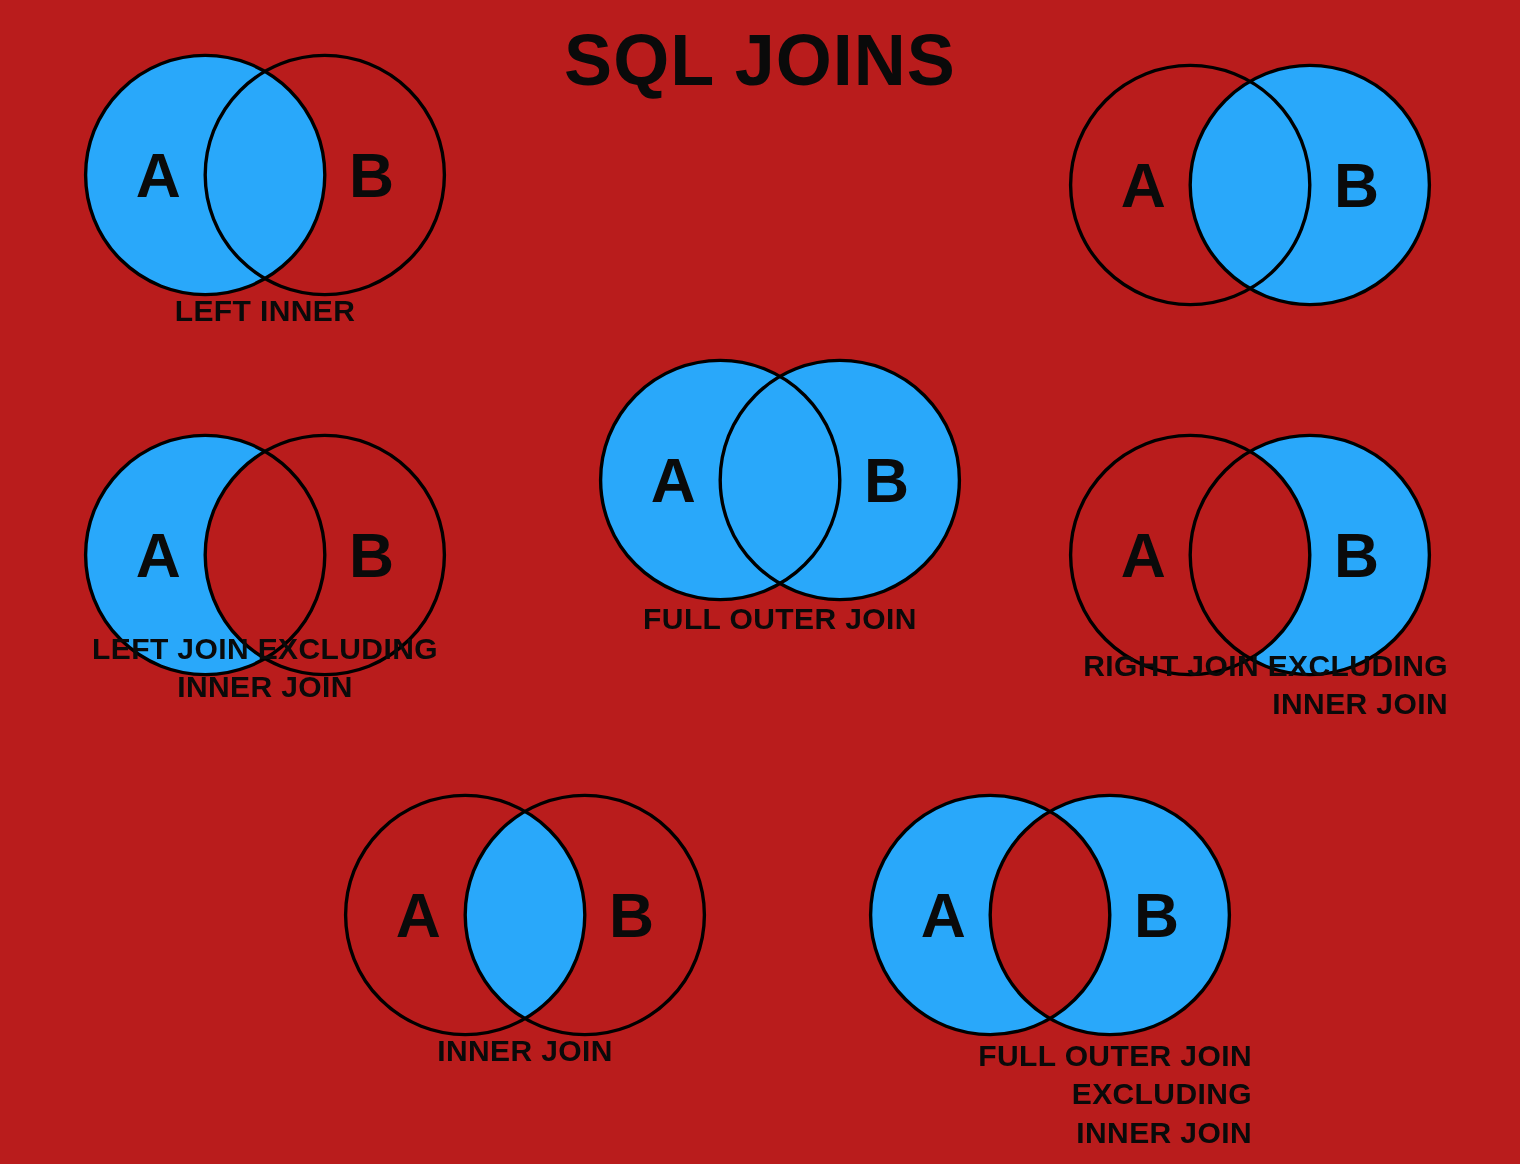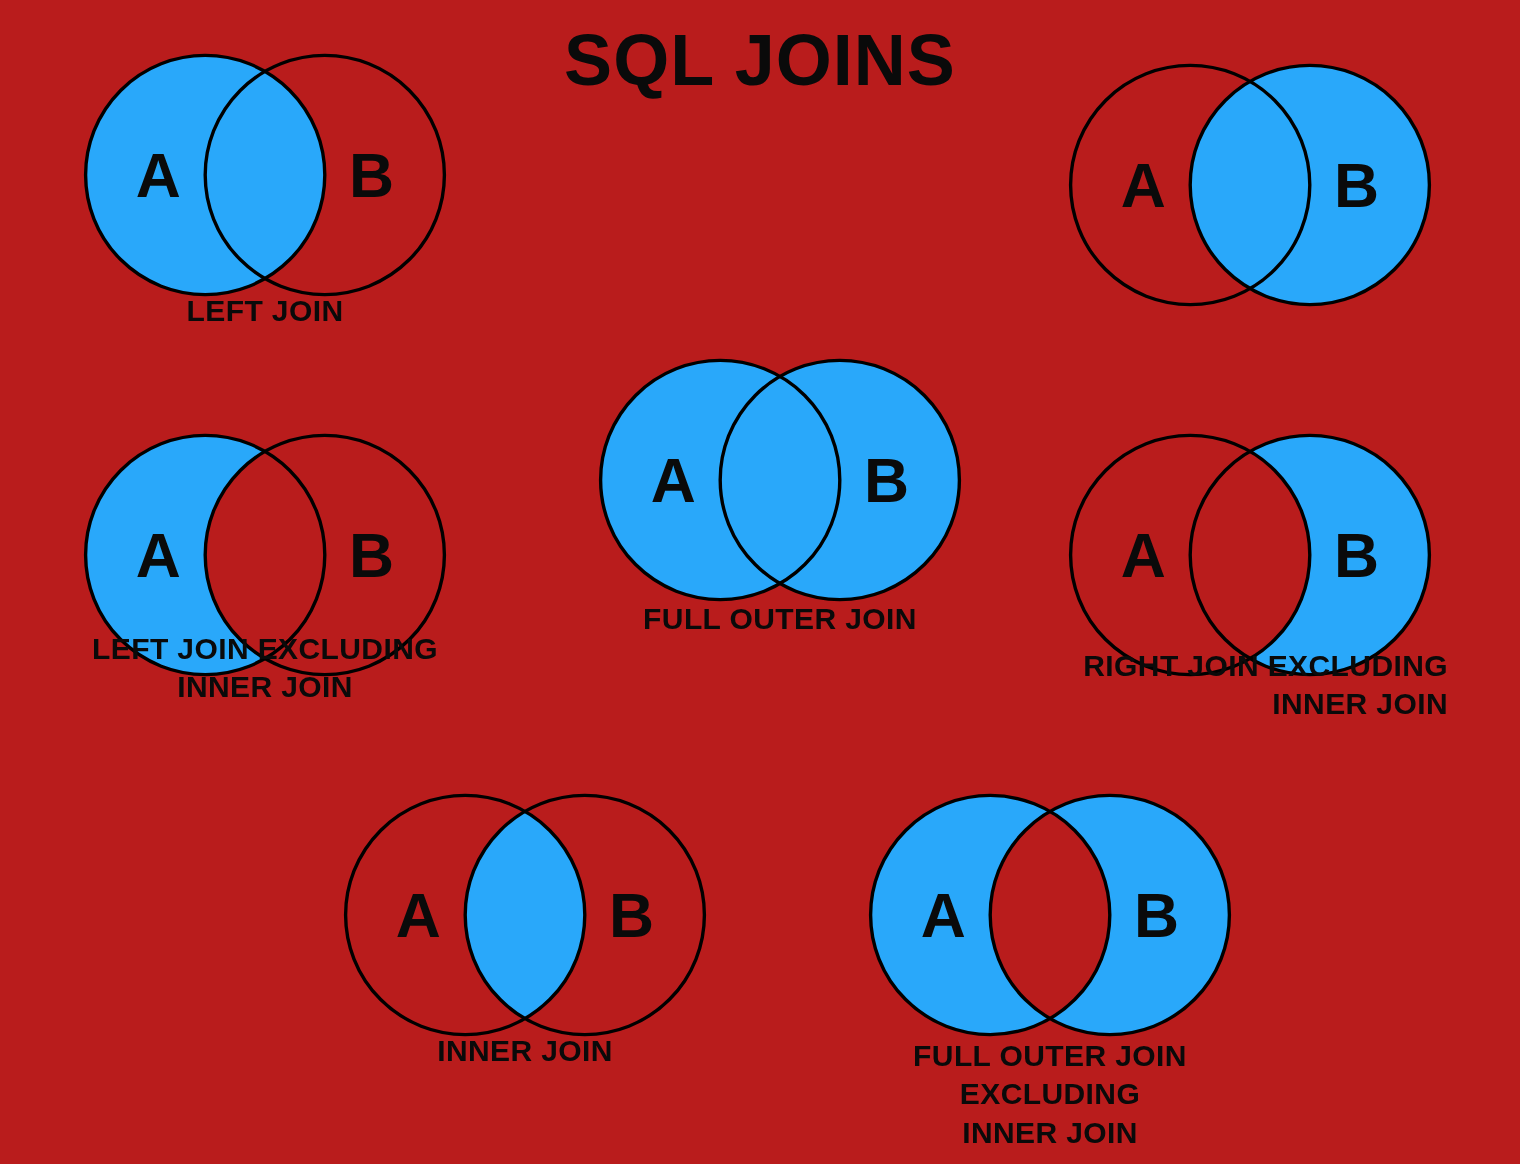--- a/index.html
+++ b/index.html
@@ -71,21 +71,21 @@
           <clipPath id="clipB-0">
             <circle cx="192" cy="100" r="92"></circle>
           </clipPath>
         </defs>
         <circle cx="100" cy="100" r="92" fill="#29a8fa"></circle>
         <circle cx="100" cy="100" r="92" fill="none" stroke="#000000" stroke-width="2.6"></circle>
         <circle cx="192" cy="100" r="92" fill="none" stroke="#000000" stroke-width="2.6"></circle>
         <text x="64" y="117" class="set-letter" text-anchor="middle">A</text>
         <text x="228" y="117" class="set-letter" text-anchor="middle">B</text>
       </svg>
-      <div class="venn-label" style="position: absolute; left: 0px; top: 245px; width: 380px;">LEFT JOIN</div>
+      <div class="venn-label" style="position: absolute; left: 0px; top: 245px; width: 380px;">LEFT INNER</div>
     </div>
     <div class="venn-cell" style="left: 1060px; top: 55px; width: 380px;">
       <svg class="venn-svg" viewBox="0 0 292 200" width="380" height="260">
         <defs>
           <clipPath id="clipA-1">
             <circle cx="100" cy="100" r="92"></circle>
           </clipPath>
           <clipPath id="clipB-1">
             <circle cx="192" cy="100" r="92"></circle>
           </clipPath>
@@ -204,16 +204,16 @@
             <circle cx="100" cy="100" r="92" fill="black"></circle>
           </mask>
         </defs>
         <rect x="0" y="0" width="292" height="200" fill="#29a8fa" mask="url(#maskA-6)"></rect>
         <rect x="0" y="0" width="292" height="200" fill="#29a8fa" mask="url(#maskB-6)"></rect>
         <circle cx="100" cy="100" r="92" fill="none" stroke="#000000" stroke-width="2.6"></circle>
         <circle cx="192" cy="100" r="92" fill="none" stroke="#000000" stroke-width="2.6"></circle>
         <text x="64" y="117" class="set-letter" text-anchor="middle">A</text>
         <text x="228" y="117" class="set-letter" text-anchor="middle">B</text>
       </svg>
-      <div class="venn-label" style="position: absolute; left: 0px; top: 250px; width: 380px;">FULL OUTER JOIN EXCLUDING
+      <div class="venn-label" style="position: absolute; left: 12px; top: 250px; width: 380px; text-align: right;">FULL OUTER JOIN EXCLUDING
 INNER JOIN</div>
     </div>
   </div>
 
 </body></html>

